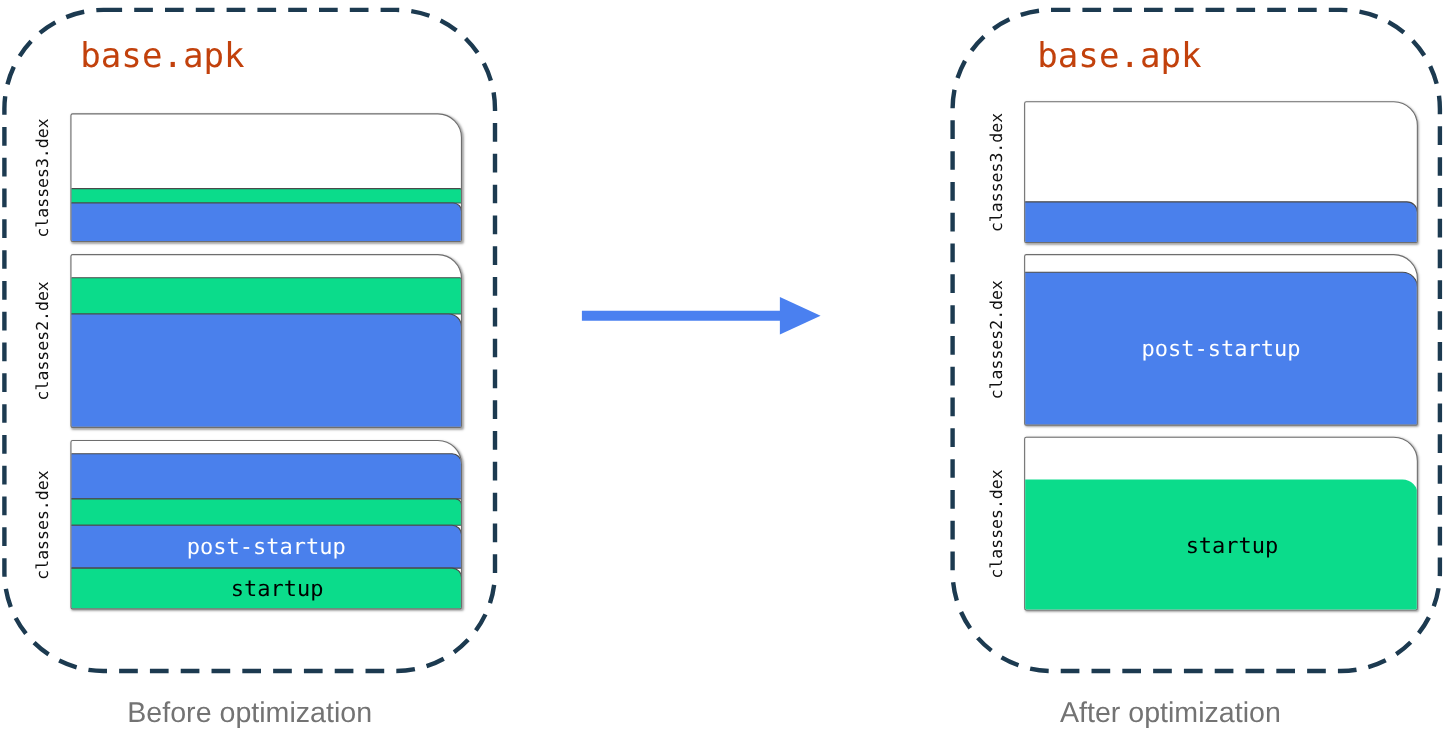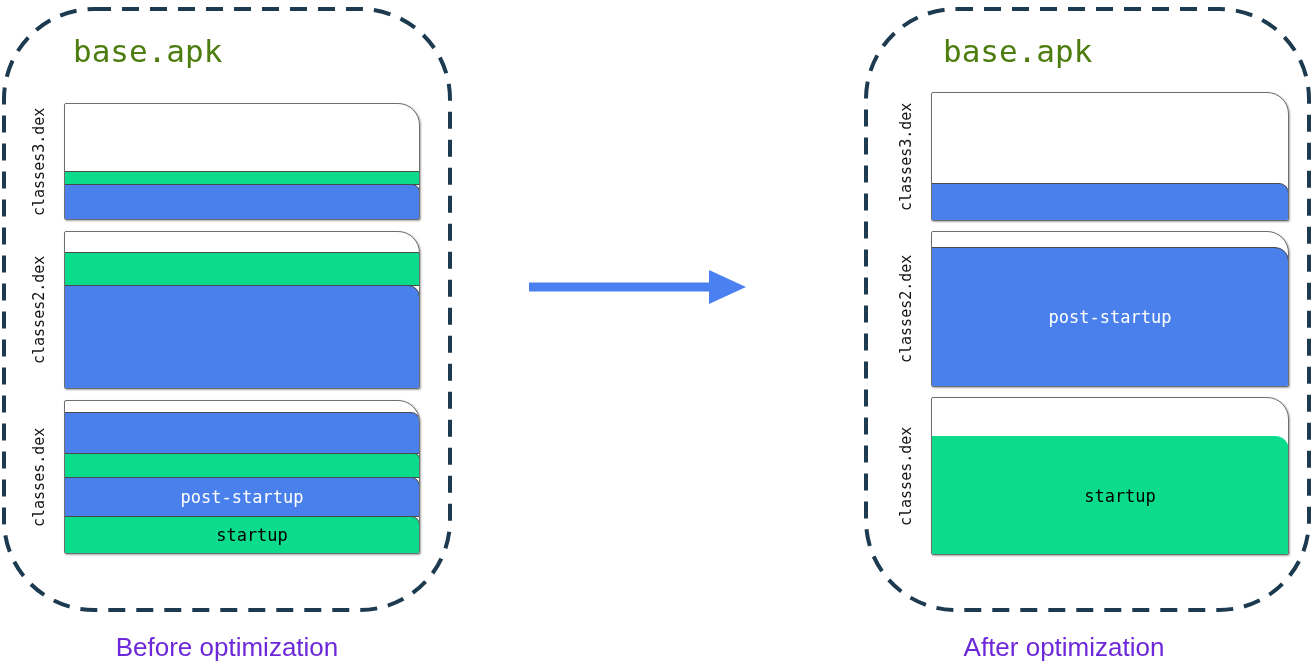--- a/index.html
+++ b/index.html
@@ -4,36 +4,36 @@
 <style>
   html,body{margin:0;padding:0;}
   body{
     width:1315px;height:667px;position:relative;background:#ffffff;
     font-family:"Liberation Sans",sans-serif;overflow:hidden;
   }
   #bg-layer{position:absolute;left:0;top:0;width:1315px;height:667px;}
 
   .apk-title{
     position:absolute;top:33px;font-family:"DejaVu Sans Mono","Liberation Mono",monospace;
-    font-size:31px;color:#4d7c0f;white-space:nowrap;
+    font-size:31px;color:#c2410c;white-space:nowrap;
   }
   .caption{
     position:absolute;top:632px;width:420px;text-align:center;
-    font-size:26px;color:#6d28d9;white-space:nowrap;
+    font-size:26px;color:#737373;white-space:nowrap;
   }
   .file{
     position:absolute;background:#fff;border:1px solid #6e6e6e;
     border-radius:2px 22px 2px 2px;overflow:hidden;
     box-shadow:1px 1px 2px rgba(0,0,0,0.35);box-sizing:border-box;
   }
   .band{
     position:absolute;left:-1px;right:-1px;box-sizing:border-box;
     border:1px solid #4a4a4a;
     display:flex;align-items:center;justify-content:center;
-    font-family:"DejaVu Sans Mono","Liberation Mono",monospace;font-size:17px;
+    font-family:"DejaVu Sans Mono","Liberation Mono",monospace;font-size:20px;
     white-space:nowrap;
   }
   .band--noborder{border:none;}
   .band--text-light{color:#ffffff;}
   .band--text-dark{color:#000000;padding-left:20px;}
   .vlabel{
     position:absolute;width:22px;
     display:flex;align-items:center;justify-content:center;
     writing-mode:vertical-rl;transform:rotate(180deg);
     font-family:"DejaVu Sans Mono","Liberation Mono",monospace;

